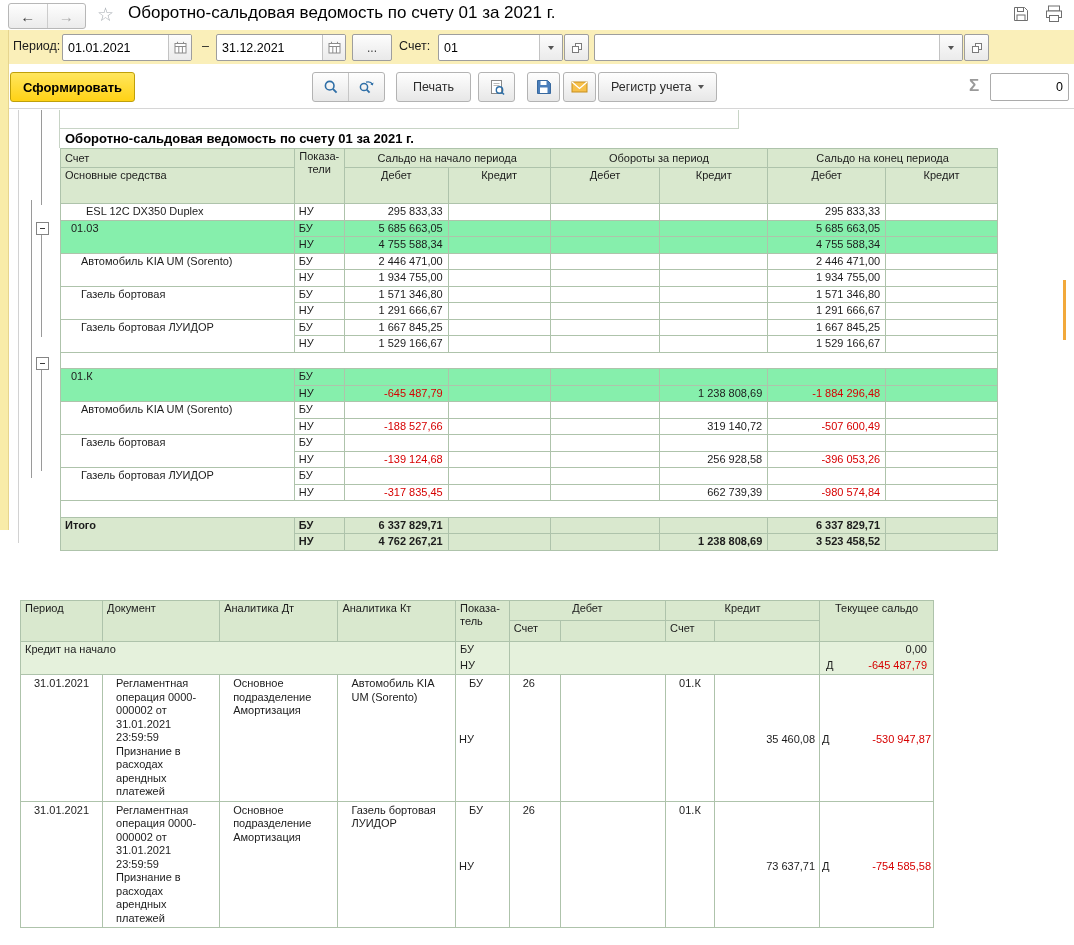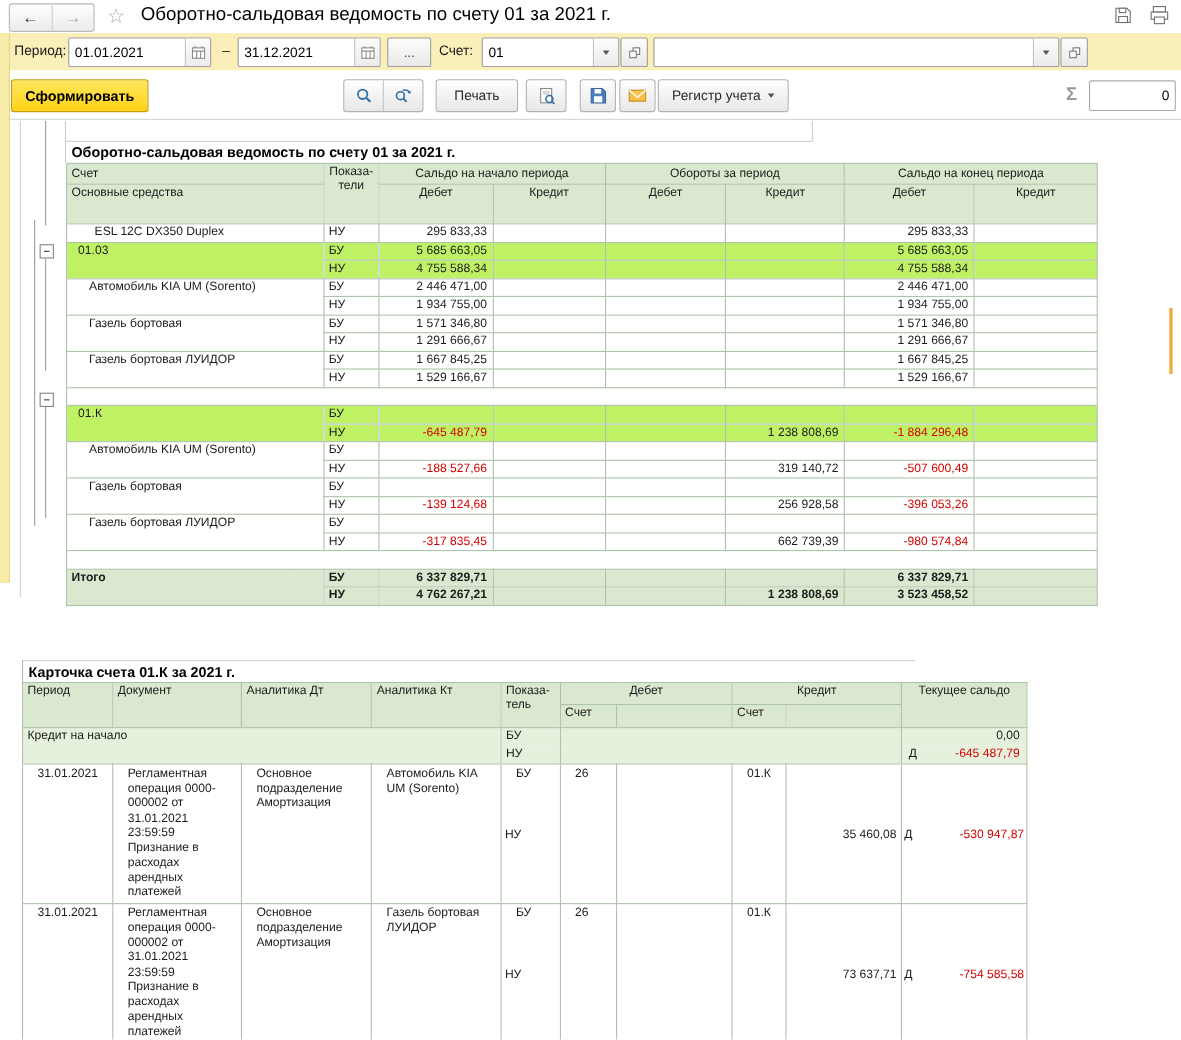--- a/index.html
+++ b/index.html
@@ -60,21 +60,21 @@
   
   .r1{position:absolute;left:60px;top:128px;width:938px}
   .r1 .rpt-title{height:20px;padding:3px 0 0 5px;box-sizing:border-box}
   .g1 tr.hA th{height:16px}
   .g1 tr.hB th{height:33px;vertical-align:top}
   .g1 th.hl{text-align:left}
   .g1 tbody td{height:15.5px;padding:0 5px;line-height:14px;vertical-align:top}
   .g1 .c-name{text-align:left}
   .g1 .c-ind{text-align:left;padding-left:4px}
   .g1 .c-num{text-align:right}
-  .g1 tr.group td{background:#bef264}
+  .g1 tr.group td{background:#86efac}
   .g1 tr.total td{background:#d9e8ce;font-weight:bold}
   .g1 .lvl-group{padding-left:10px}
   .g1 .lvl-item{padding-left:20px}
   .g1 .lvl-item2{padding-left:25px}
   .g1 .lvl-total{padding-left:4px}
   .g1 td.spacer-cell{border-top:none;border-bottom:none;border-left:1px solid #aec3ab;border-right:1px solid #aec3ab;background:#fff}
 
   
   .r2{position:absolute;left:20px;top:600px;width:914px}
   .r2 .rpt-title{height:20px;padding:3px 0 0 5px;box-sizing:border-box;border-left:1px solid #aec3ab}
@@ -491,21 +491,20 @@
           <td class="c-num">1 238 808,69</td>
           <td class="c-num">3 523 458,52</td>
           <td class="c-num"></td>
         </tr>
       </tbody>
   </table>
 </div>
 
 <div class="hline" style="left:20px;top:600px;width:812px;background:#d4d4d4"></div>
 <div class="r2">
-  <div class="rpt-title">Карточка счета 01.К за 2021 г.</div>
   <table class="grid g2">
     <colgroup>
       <col style="width:70px">
         <col style="width:118px">
         <col style="width:119px">
         <col style="width:119px">
         <col style="width:54px">
       <col style="width:52px">
         <col style="width:109px">
         <col style="width:49px">

